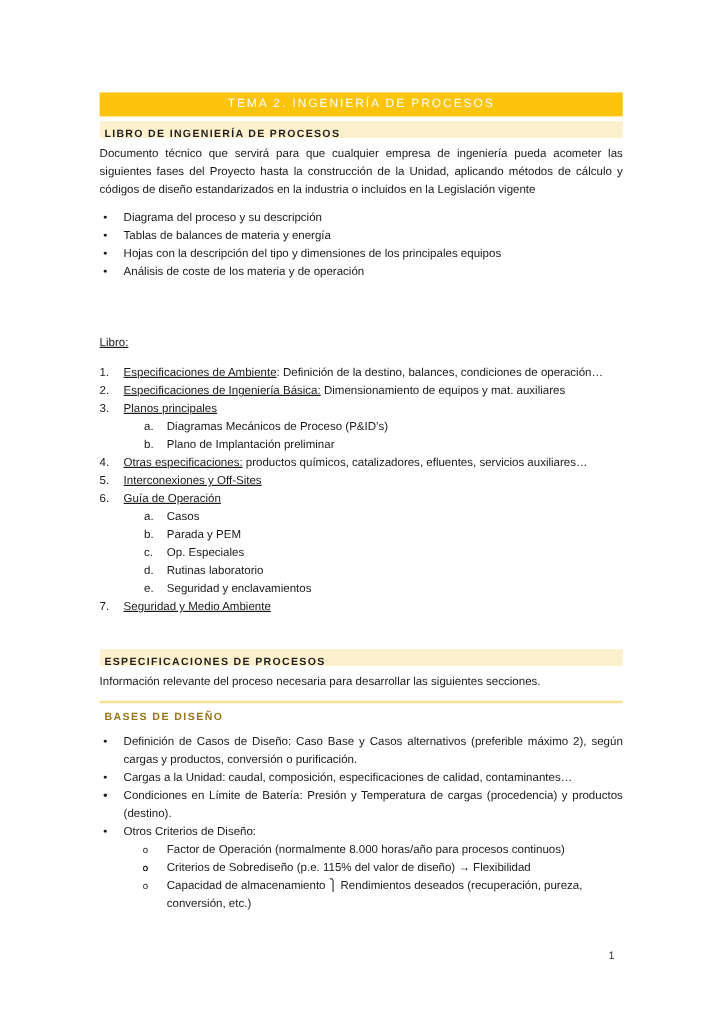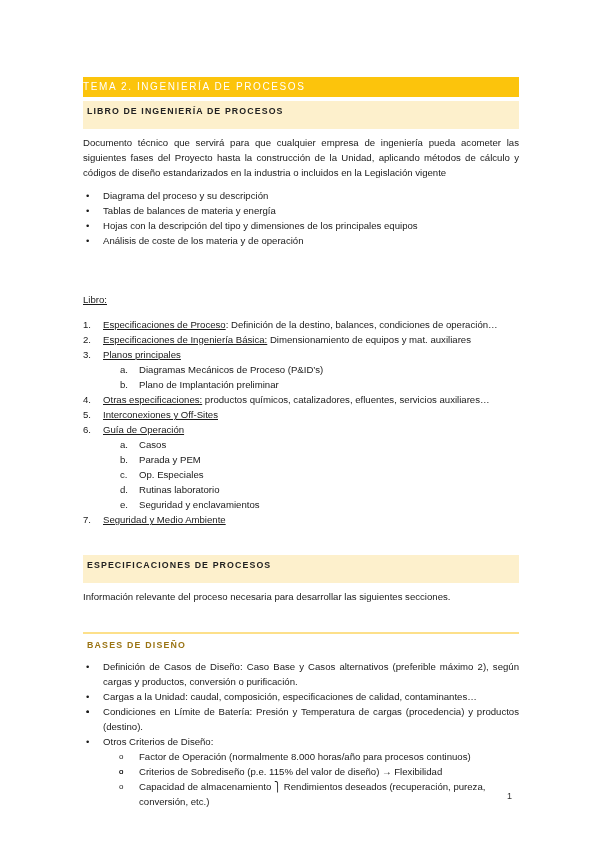--- a/index.html
+++ b/index.html
@@ -1,37 +1,37 @@
 <!DOCTYPE html>
 <html><head>
 <meta charset="utf-8">
 <style>
   html, body { margin: 0; padding: 0; background: #ffffff; }
   body { width: 600px; height: 848px; position: relative; overflow: hidden;
          font-family: "Liberation Sans", sans-serif; color: #1a1a1a; }
   .page { position: absolute; left: 0; top: 0; width: 600px; height: 848px; background: #fff; }
   .content { position: absolute; left: 83px; top: 77px; width: 436px; font-size: 9.6px; line-height: 15px; }
 
-  .title-bar { background: #fcc40c; color: #fff; height: 20px; line-height: 20px;
+  .title-bar { background: #fcc40c; color: #fff; text-align: center; height: 20px; line-height: 20px;
                font-size: 10px; letter-spacing: 1.6px; }
-  .section-bar { background: #fdf0cc; height: 28px; line-height: 21px; margin-top: 4px; padding-left: 4px;
+  .section-bar { background: #fdf0cc; height: 14px; line-height: 21px; margin-top: 4px; padding-left: 4px;
                  font-weight: bold; font-size: 8.8px; letter-spacing: 1.1px; color: #222; }
   .para { margin: 6px 0 0 0; text-align: justify; }
   .label { margin-top: 10px; }
   ul.bullets { list-style: none; margin: 8px 0 0 0; padding: 0; }
   ul.bullets li { position: relative; padding-left: 20px; }
   ul.bullets li .dot { position: absolute; left: 3px; top: 0; }
   ol.main { list-style: none; margin: 10px 0 0 0; padding: 0; }
   ol.main > li { position: relative; padding-left: 20px; }
   ol.main > li .num { position: absolute; left: 0; top: 0; }
   .u { text-decoration: underline; margin-top: 44px; }
   ol.sub { list-style: none; margin: 0; padding: 0; }
   ol.sub li { position: relative; padding-left: 56px; }
   ol.sub li .letter { position: absolute; left: 37px; top: 0; }
-  .subheading { margin-top: 28px; border-top: 2px solid #fde08a; padding-top: 4px;
+  .subheading { margin-top: 8px; border-top: 2px solid #fde08a; padding-top: 4px;
                 font-weight: bold; font-size: 8.8px; letter-spacing: 1.2px; color: #9a7414; padding-left: 4px; }
   ul.bases { list-style: none; margin: 6px 0 0 0; padding: 0; }
   ul.bases > li { position: relative; padding-left: 20px; text-align: justify; }
   ul.bases > li .dot { position: absolute; left: 3px; top: 0; }
   ul.circ { list-style: none; margin: 0; padding: 0; }
   ul.circ li { position: relative; padding-left: 56px; text-align: left; }
   ul.circ li .odot { position: absolute; left: 36px; top: 0; font-size: 8px; }
   .page-num { position: absolute; left: 507px; top: 791px; font-size: 9px; color: #333; }
 </style>
 </head>
@@ -49,21 +49,21 @@
       <li><span class="dot">•</span><span>Diagrama del proceso y su descripción</span></li>
       <li><span class="dot">•</span><span>Tablas de balances de materia y energía</span></li>
       <li><span class="dot">•</span><span>Hojas con la descripción del tipo y dimensiones de los principales equipos</span></li>
       <li><span class="dot">•</span><span>Análisis de coste de los materia y de operación</span></li>
     </ul>
 
     <div class="label u">Libro:</div>
 
     <ol class="main">
       <li>
-        <span class="num">1.</span><span class="u">Especificaciones de Proceso</span><span>: Definición de la destino, balances, condiciones de operación…</span>
+        <span class="num">1.</span><span class="u">Especificaciones de Ambiente</span><span>: Definición de la destino, balances, condiciones de operación…</span>
       </li>
       <li>
         <span class="num">2.</span><span class="u">Especificaciones de Ingeniería Básica:</span><span> Dimensionamiento de equipos y mat. auxiliares</span>
       </li>
       <li>
         <span class="num">3.</span><span class="u">Planos principales</span>
       </li>
     </ol>
     <ol class="sub">
       <li><span class="letter">a.</span><span>Diagramas Mecánicos de Proceso (P&amp;ID’s)</span></li>

